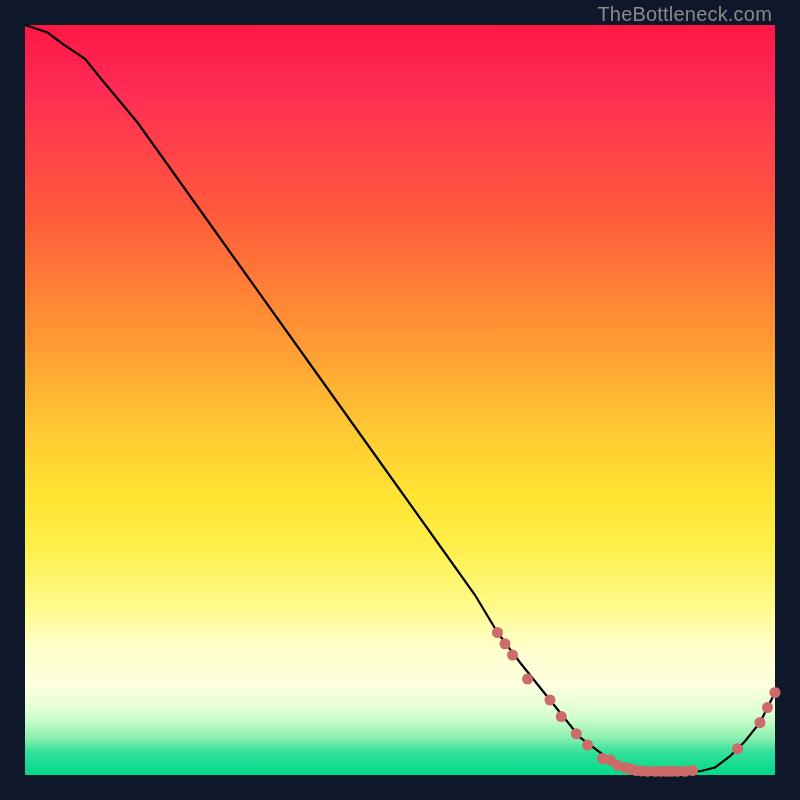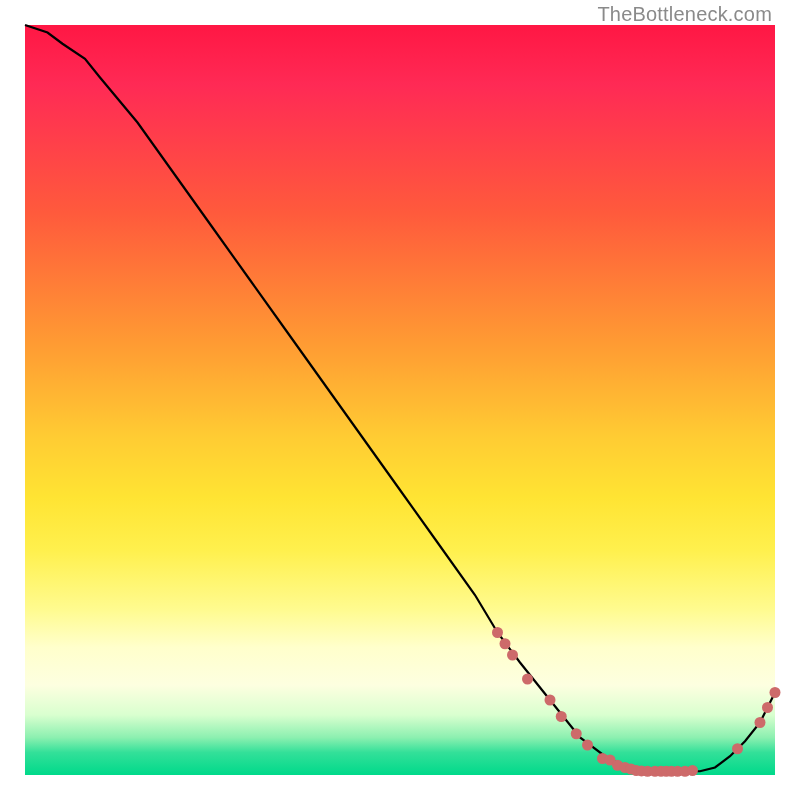--- a/index.html
+++ b/index.html
@@ -9,21 +9,21 @@
     height: 800px;
     background: #000;
     overflow: hidden;
   }
   .frame {
     position: absolute;
     left: 0;
     top: 0;
     width: 800px;
     height: 800px;
-    background: #ffffff;
+    background: #0f172a;
   }
   .plot {
     position: absolute;
     left: 25px;
     top: 25px;
     width: 750px;
     height: 750px;
     
     background: linear-gradient(to bottom,
       #ff1744 0%,

